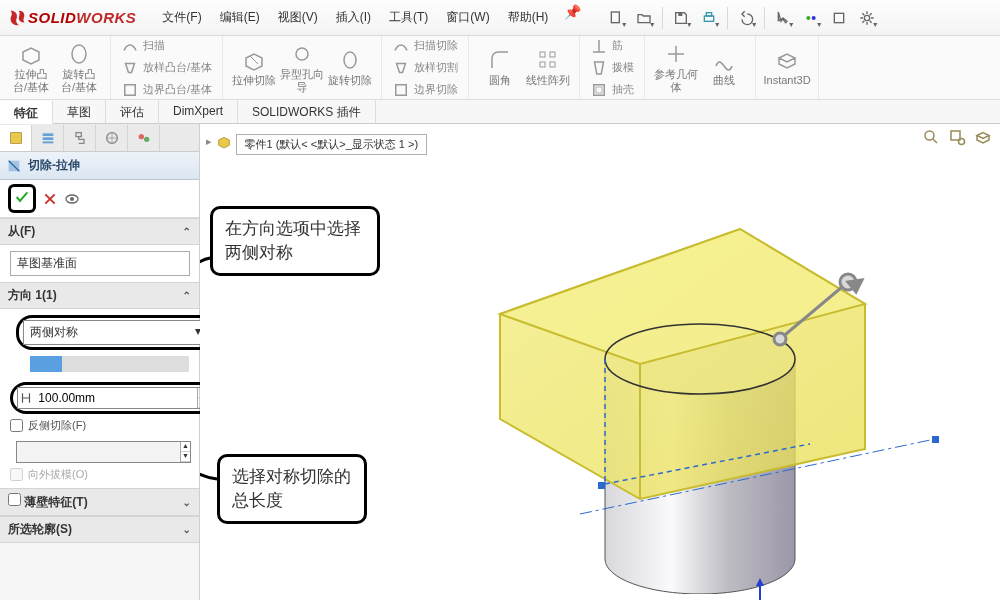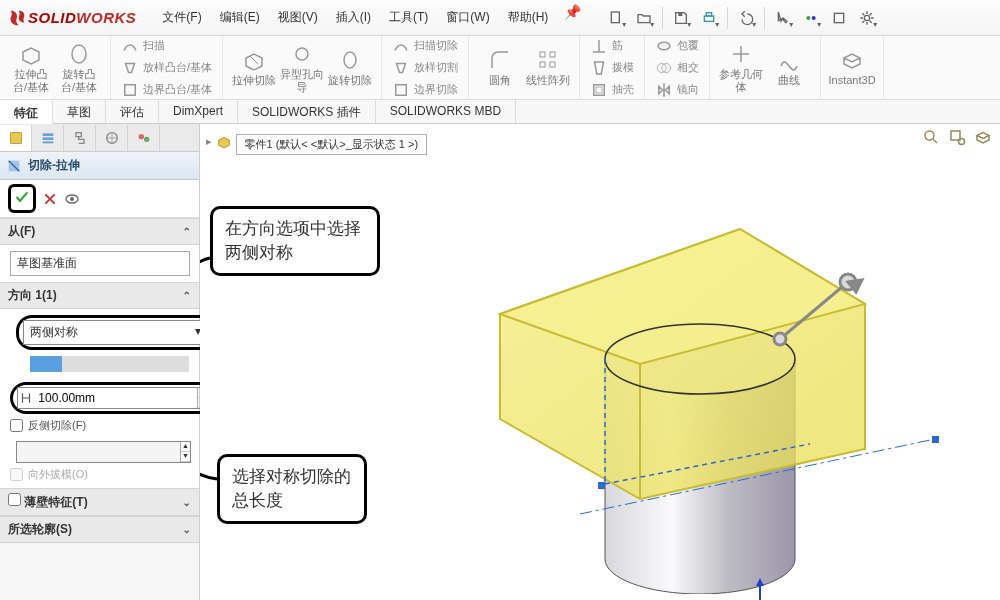--- a/index.html
+++ b/index.html
@@ -273,41 +273,20 @@
         <span>拨模</span>
       </div>
     <div class="rbtn-sm">
         <svg viewBox="0 0 24 24">
           <rect x="5" y="5" width="14" height="14" fill="none" stroke="#999" stroke-width="2"></rect>
           <rect x="8" y="8" width="8" height="8" fill="none" stroke="#999"></rect>
         </svg>
         <span>抽壳</span>
       </div>
   </div>
-  <div class="rgroup">
-    <div class="rbtn-sm">
-        <svg viewBox="0 0 24 24">
-          <ellipse cx="12" cy="12" rx="8" ry="5" fill="none" stroke="#999" stroke-width="2"></ellipse>
-        </svg>
-        <span>包覆</span>
-      </div>
-    <div class="rbtn-sm">
-        <svg viewBox="0 0 24 24">
-          <circle cx="9" cy="12" r="6" fill="none" stroke="#999"></circle>
-          <circle cx="15" cy="12" r="6" fill="none" stroke="#999"></circle>
-        </svg>
-        <span>相交</span>
-      </div>
-    <div class="rbtn-sm">
-        <svg viewBox="0 0 24 24">
-          <path d="M12 3v18M5 7v10l5-5zM19 7v10l-5-5z" fill="none" stroke="#999" stroke-width="2"></path>
-        </svg>
-        <span>镜向</span>
-      </div>
-  </div>
   <div class="rgroup big">
     <div class="rbtn-lg">
         <svg viewBox="0 0 24 24">
           <path d="M4 12h16M12 4v16" stroke="#999" stroke-width="1.5"></path>
         </svg>
         <span>参考几何体</span>
       </div>
     <div class="rbtn-lg">
         <svg viewBox="0 0 24 24">
           <path d="M4 18c5-14 11 14 16 0" fill="none" stroke="#999" stroke-width="1.5"></path>
@@ -324,21 +303,20 @@
       </div>
   </div>
 </div>
 
 <div class="cmdtabs">
   <div class="ct active">特征</div>
   <div class="ct">草图</div>
   <div class="ct">评估</div>
   <div class="ct">DimXpert</div>
   <div class="ct">SOLIDWORKS 插件</div>
-  <div class="ct">SOLIDWORKS MBD</div>
 </div>
 
 <div class="mainrow">
 
   <div class="leftpanel">
     <div class="lefticons">
       <div class="li active">
           <svg viewBox="0 0 24 24">
             <rect x="4" y="4" width="16" height="16" fill="#e9c84b" stroke="#9a7a1a"></rect>
           </svg>

